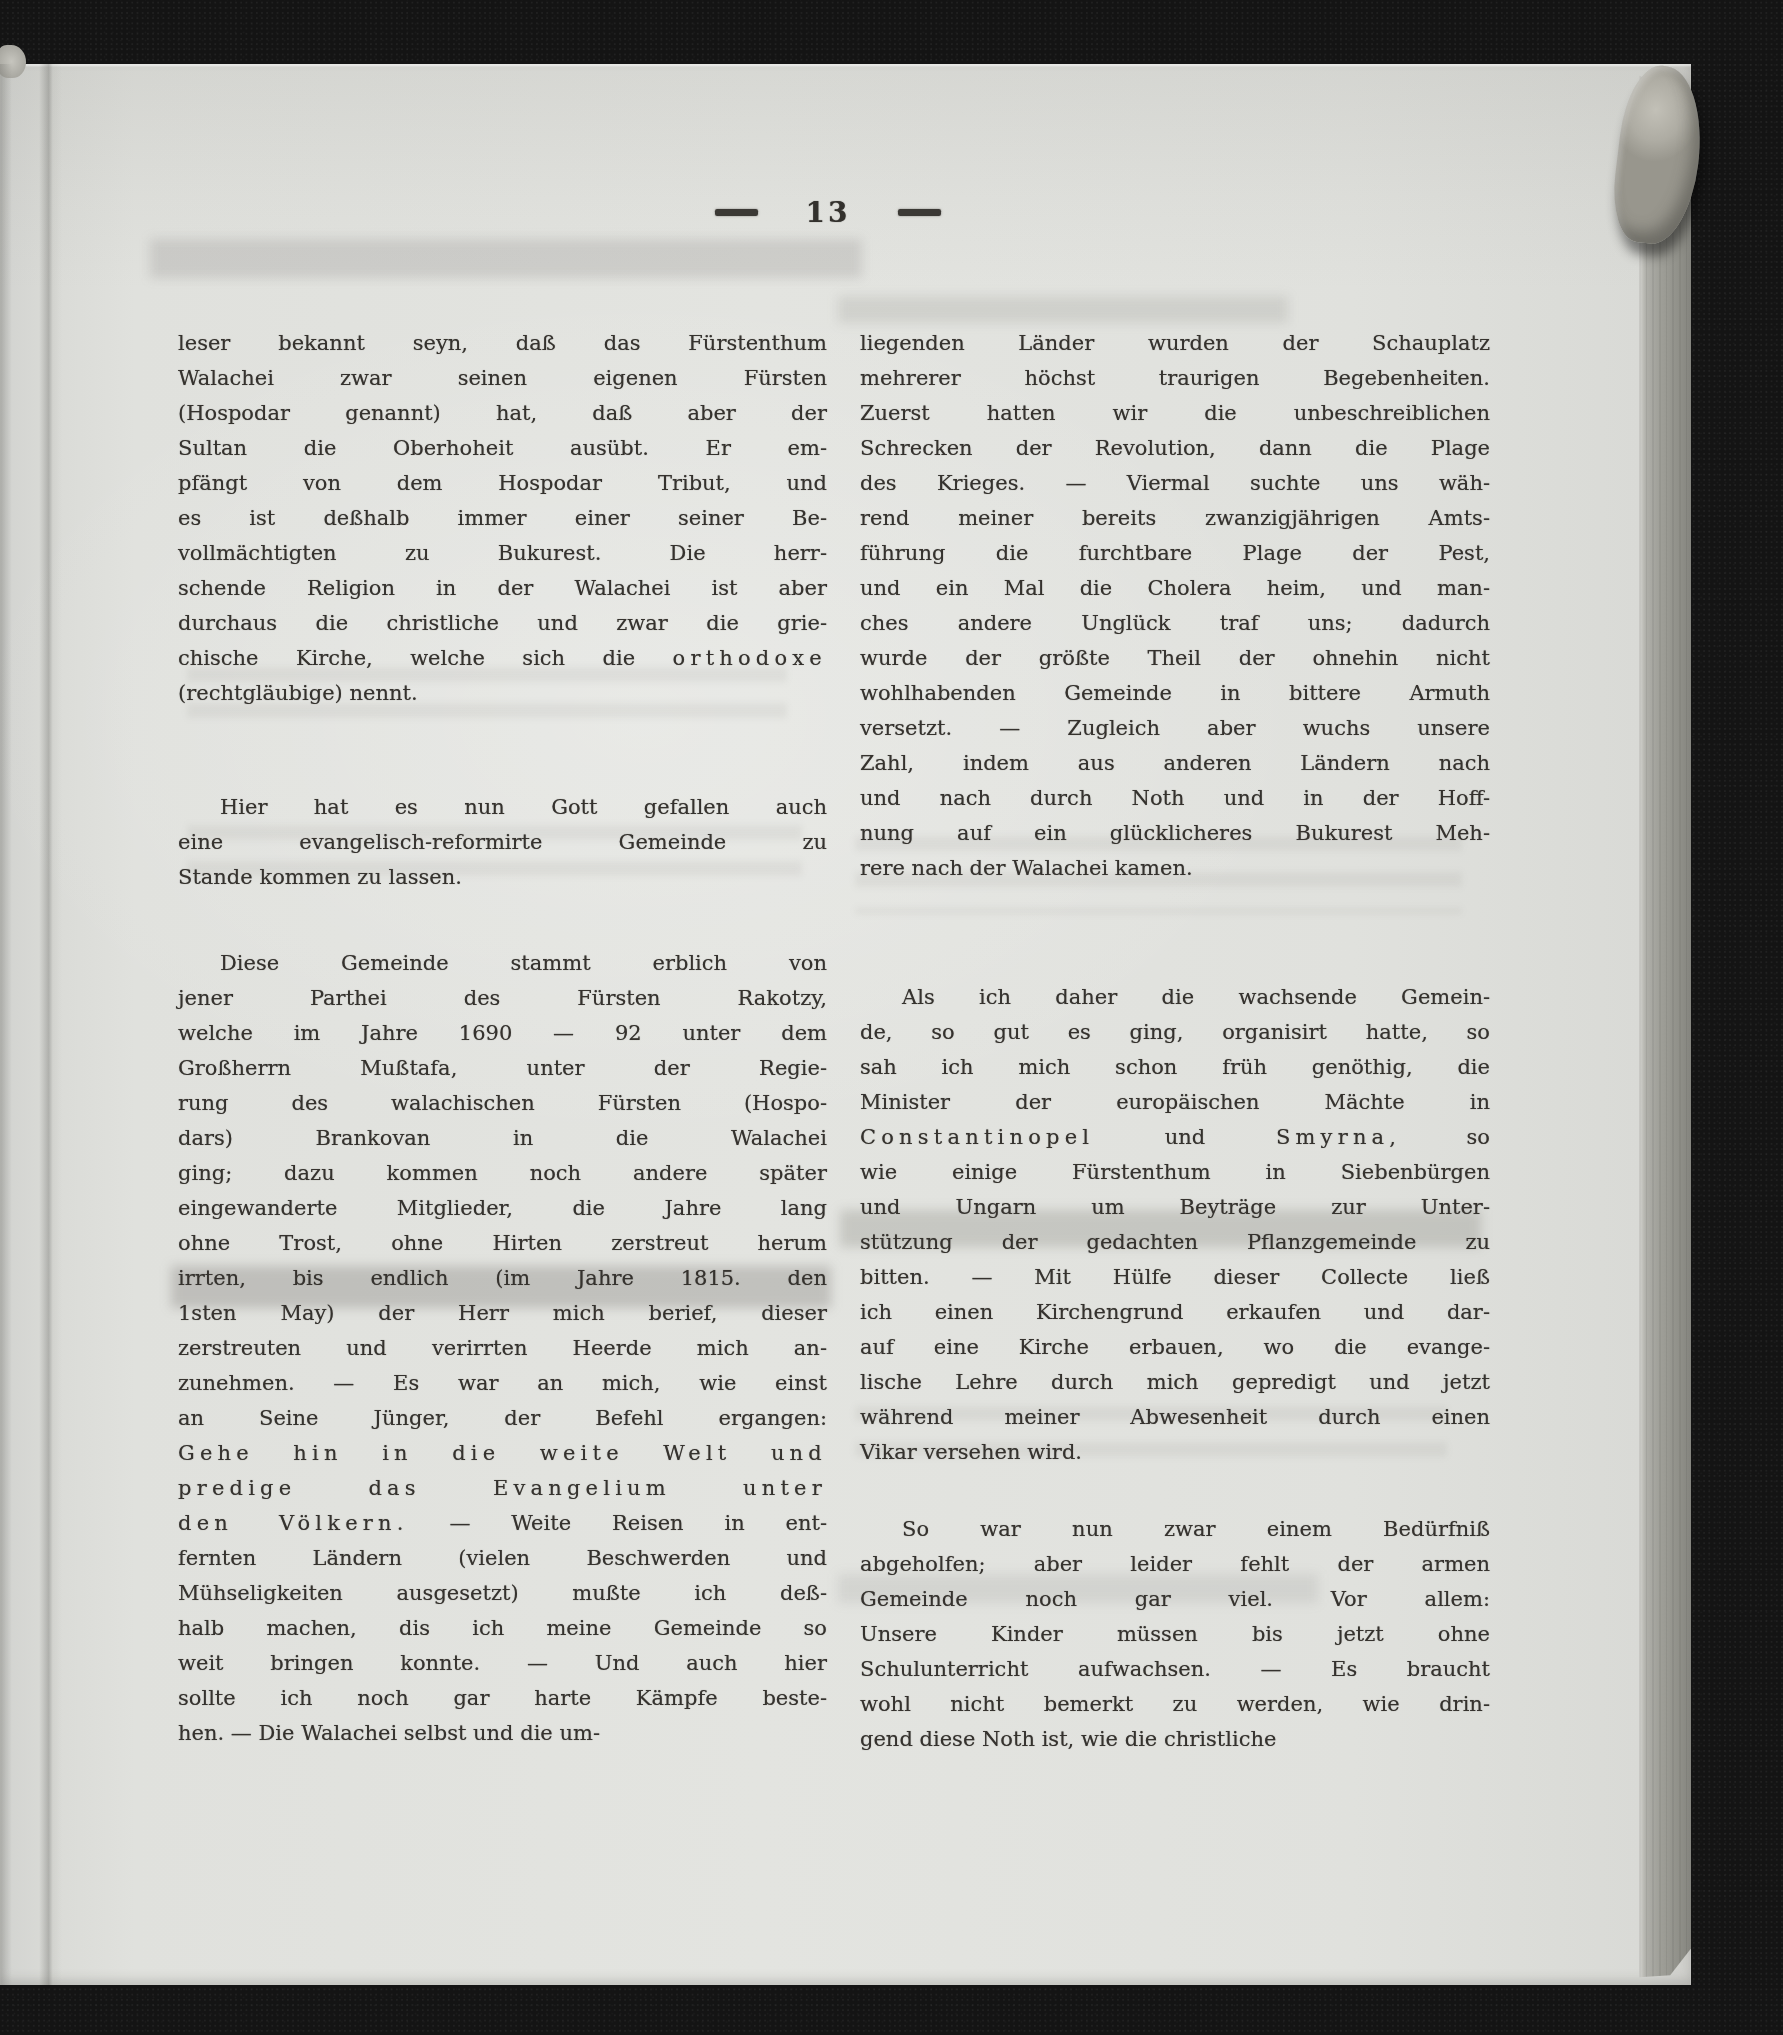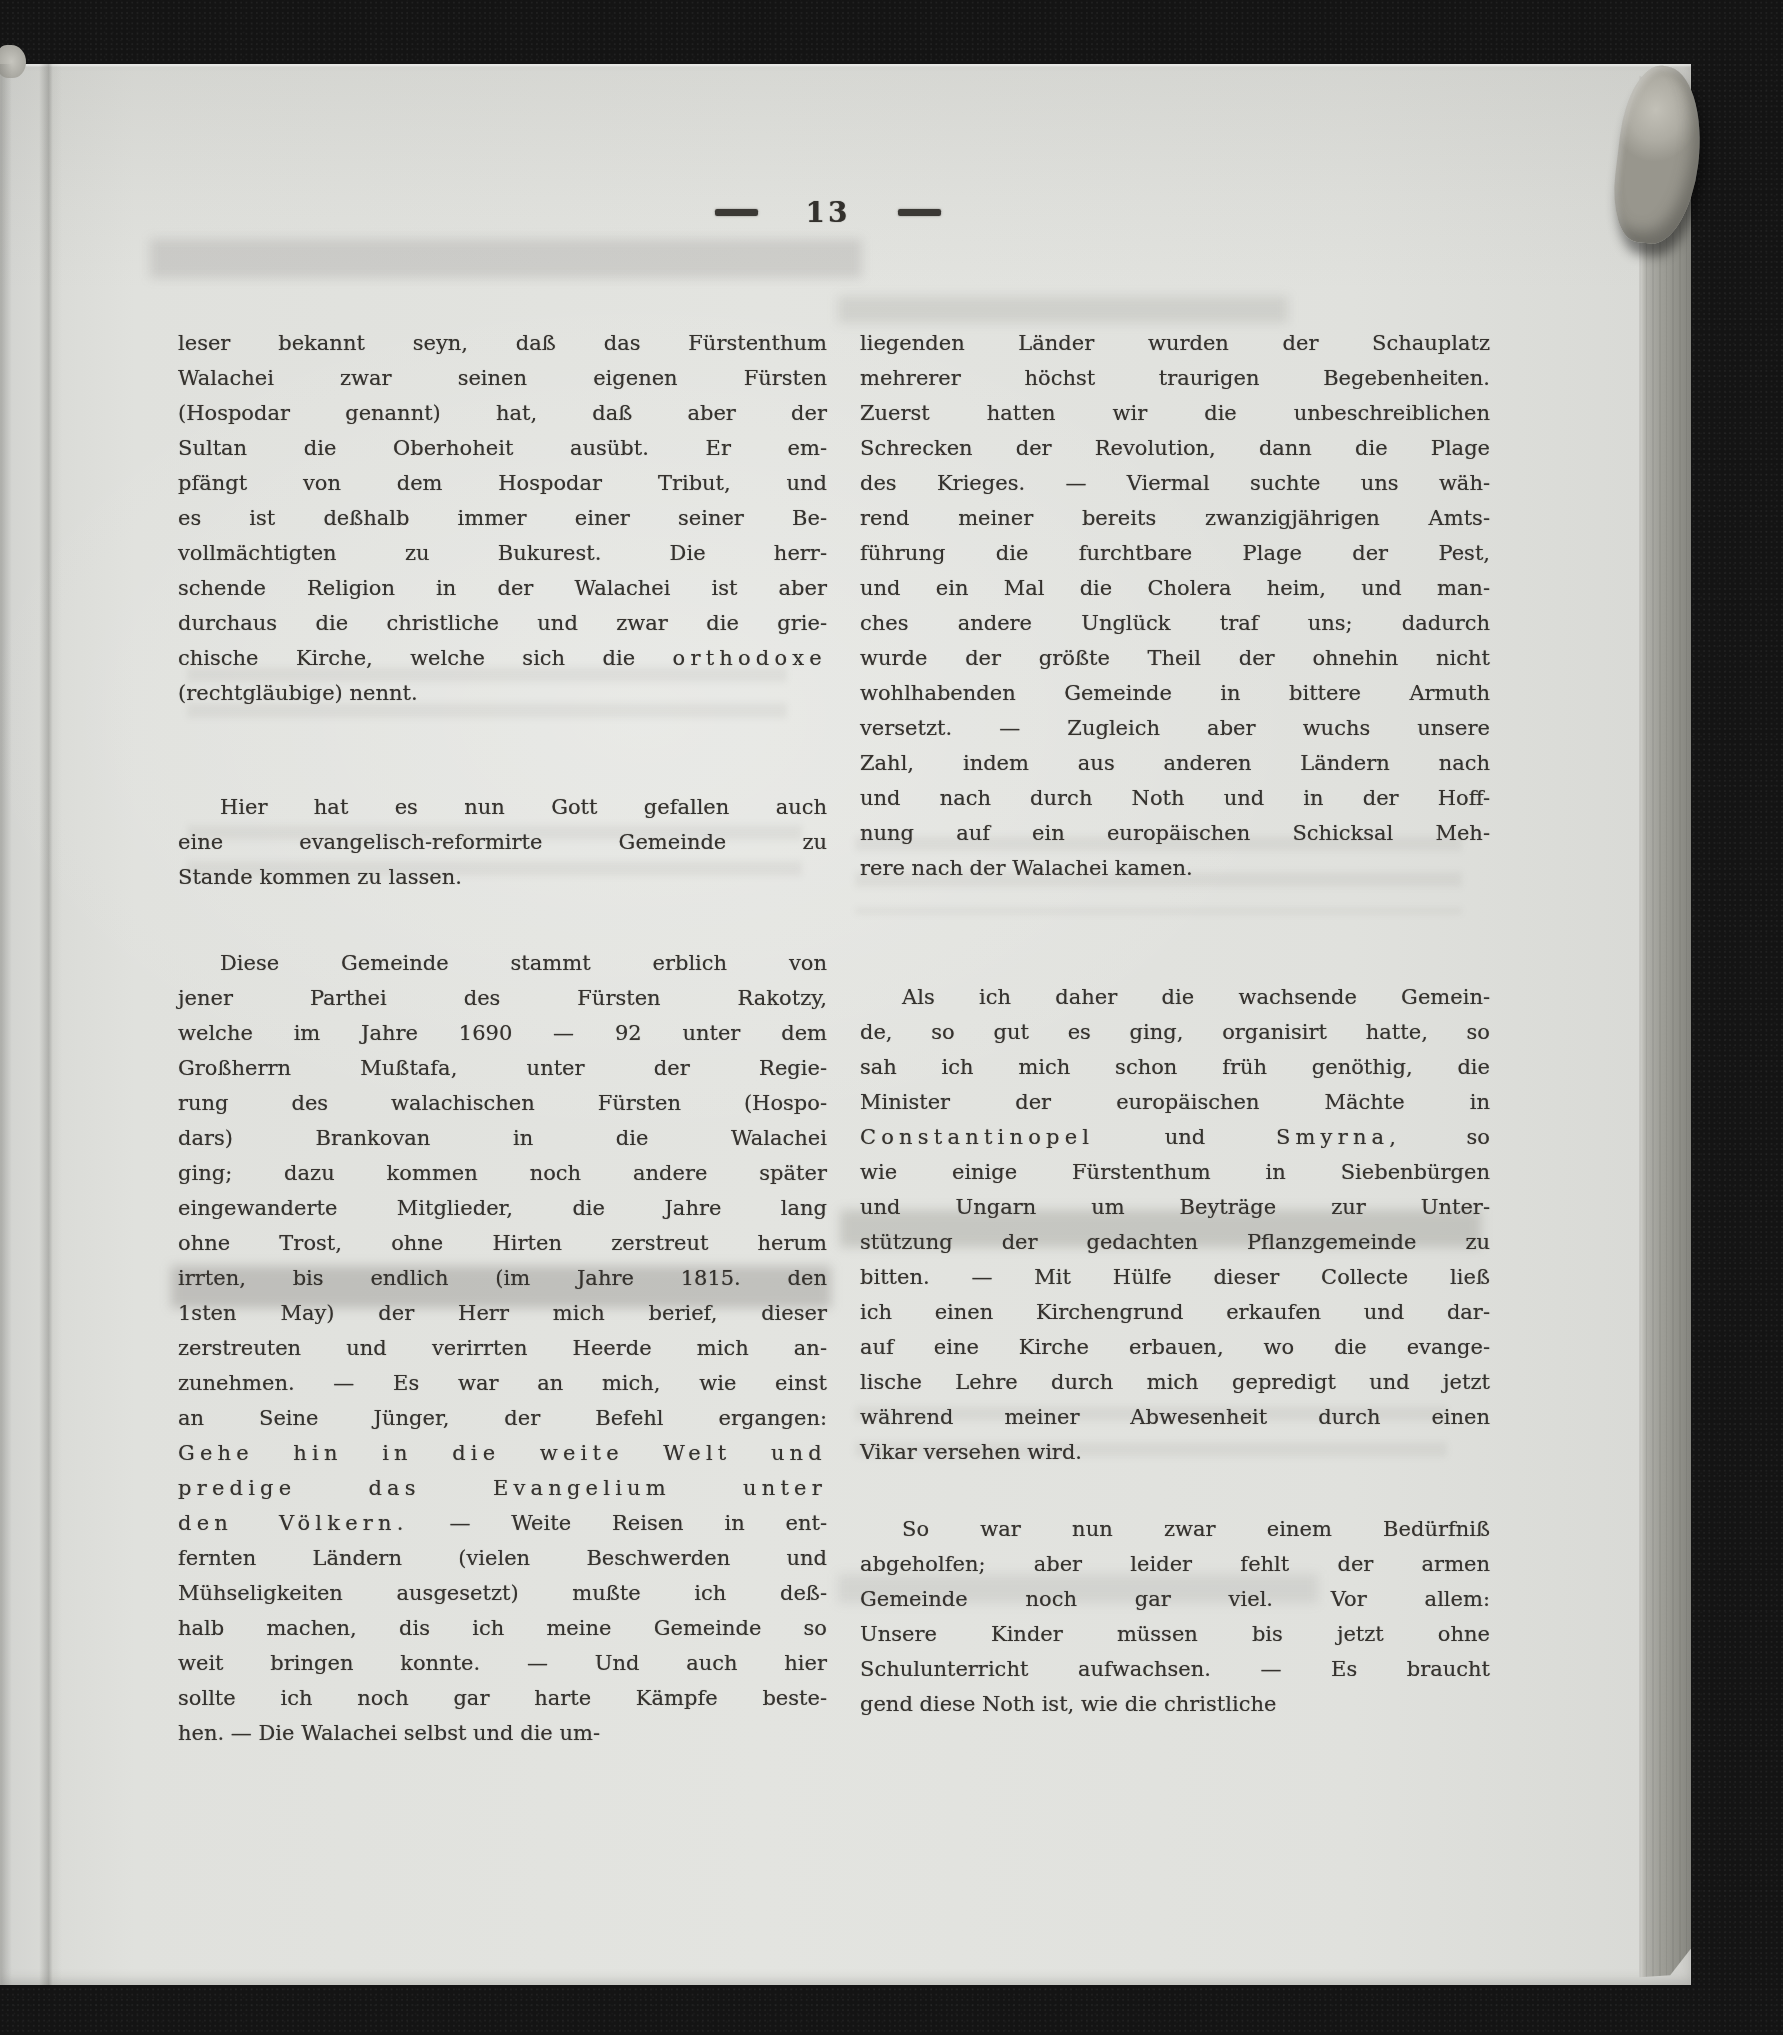--- a/index.html
+++ b/index.html
@@ -148,21 +148,21 @@
           <div class="line">des Krieges. — Viermal suchte uns wäh-</div>
           <div class="line">rend meiner bereits zwanzigjährigen Amts-</div>
           <div class="line">führung die furchtbare Plage der Pest,</div>
           <div class="line">und ein Mal die Cholera heim, und man-</div>
           <div class="line">ches andere Unglück traf uns; dadurch</div>
           <div class="line">wurde der größte Theil der ohnehin nicht</div>
           <div class="line">wohlhabenden Gemeinde in bittere Armuth</div>
           <div class="line">versetzt. — Zugleich aber wuchs unsere</div>
           <div class="line">Zahl, indem aus anderen Ländern nach</div>
           <div class="line">und nach durch Noth und in der Hoff-</div>
-          <div class="line">nung auf ein europäischen Schicksal Meh-</div>
+          <div class="line">nung auf ein glücklicheres Bukurest Meh-</div>
           <div class="line last">rere nach der Walachei kamen.</div>
         </div>
         <div class="par indent">
           <div class="line">Als ich daher die wachsende Gemein-</div>
           <div class="line">de, so gut es ging, organisirt hatte, so</div>
           <div class="line">sah ich mich schon früh genöthig, die</div>
           <div class="line">Minister der europäischen Mächte in</div>
           <div class="line"><span class="sperr">Constantinopel</span> und <span class="sperr">Smyrna</span>, so</div>
           <div class="line">wie einige Fürstenthum in Siebenbürgen</div>
           <div class="line">und Ungarn um Beyträge zur Unter-</div>
@@ -173,20 +173,21 @@
           <div class="line">lische Lehre durch mich gepredigt und jetzt</div>
           <div class="line">während meiner Abwesenheit durch einen</div>
           <div class="line last">Vikar versehen wird.</div>
         </div>
         <div class="par indent">
           <div class="line">So war nun zwar einem Bedürfniß</div>
           <div class="line">abgeholfen; aber leider fehlt der armen</div>
           <div class="line">Gemeinde noch gar viel. Vor allem:</div>
           <div class="line">Unsere Kinder müssen bis jetzt ohne</div>
           <div class="line">Schulunterricht aufwachsen. — Es braucht</div>
+          <div class="line">wohl nicht bemerkt zu werden, wie drin-</div>
           <div class="line last">gend diese Noth ist, wie die christliche</div>
         </div>
       </div>
 
     <div id="book-edge"></div>
     <div id="torn-corner"></div>
   </div>
 </div>
 
 

